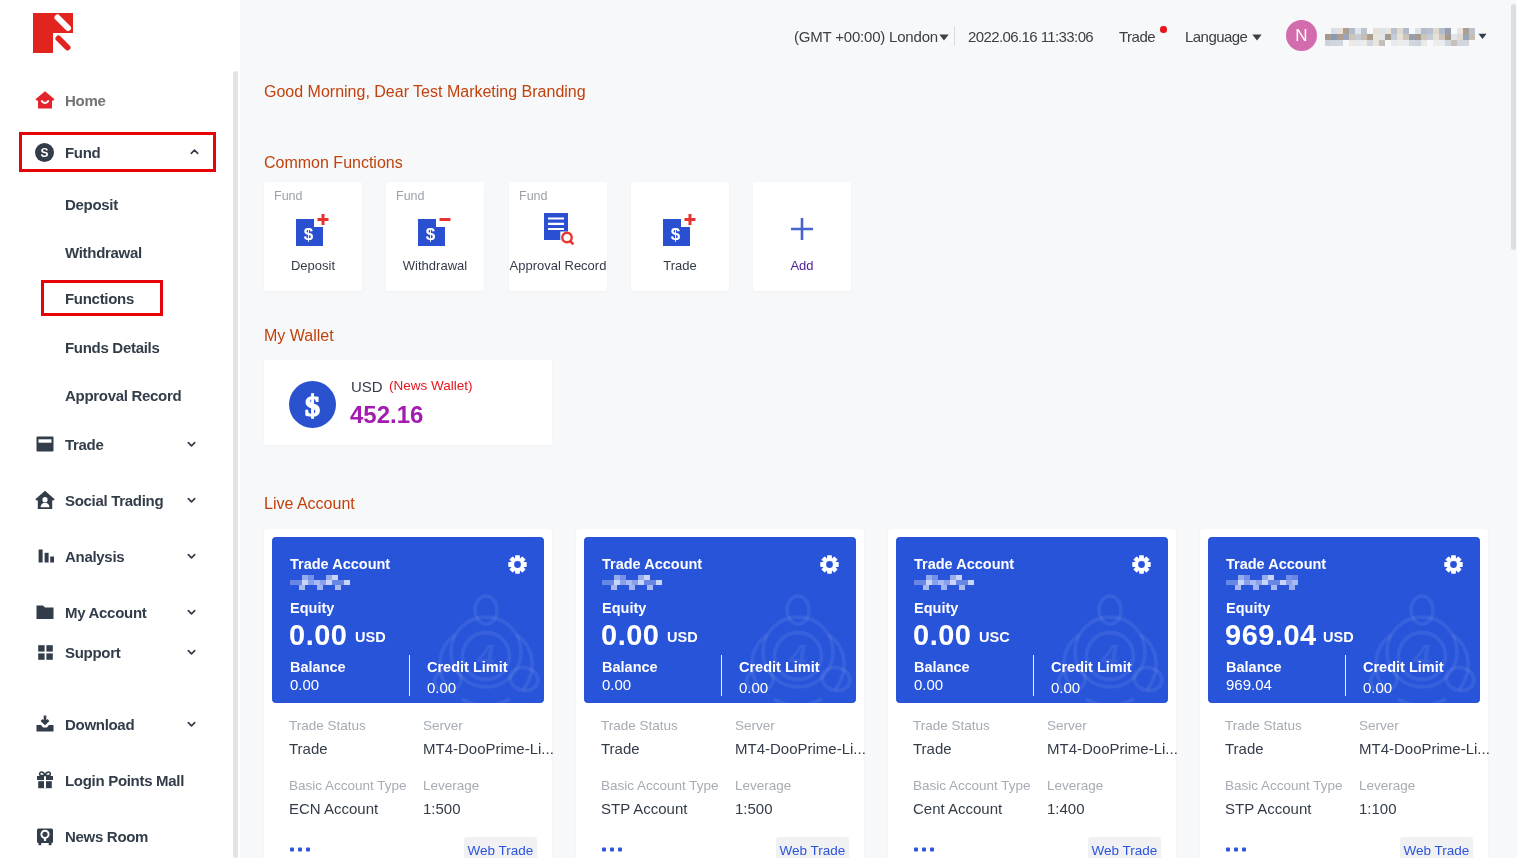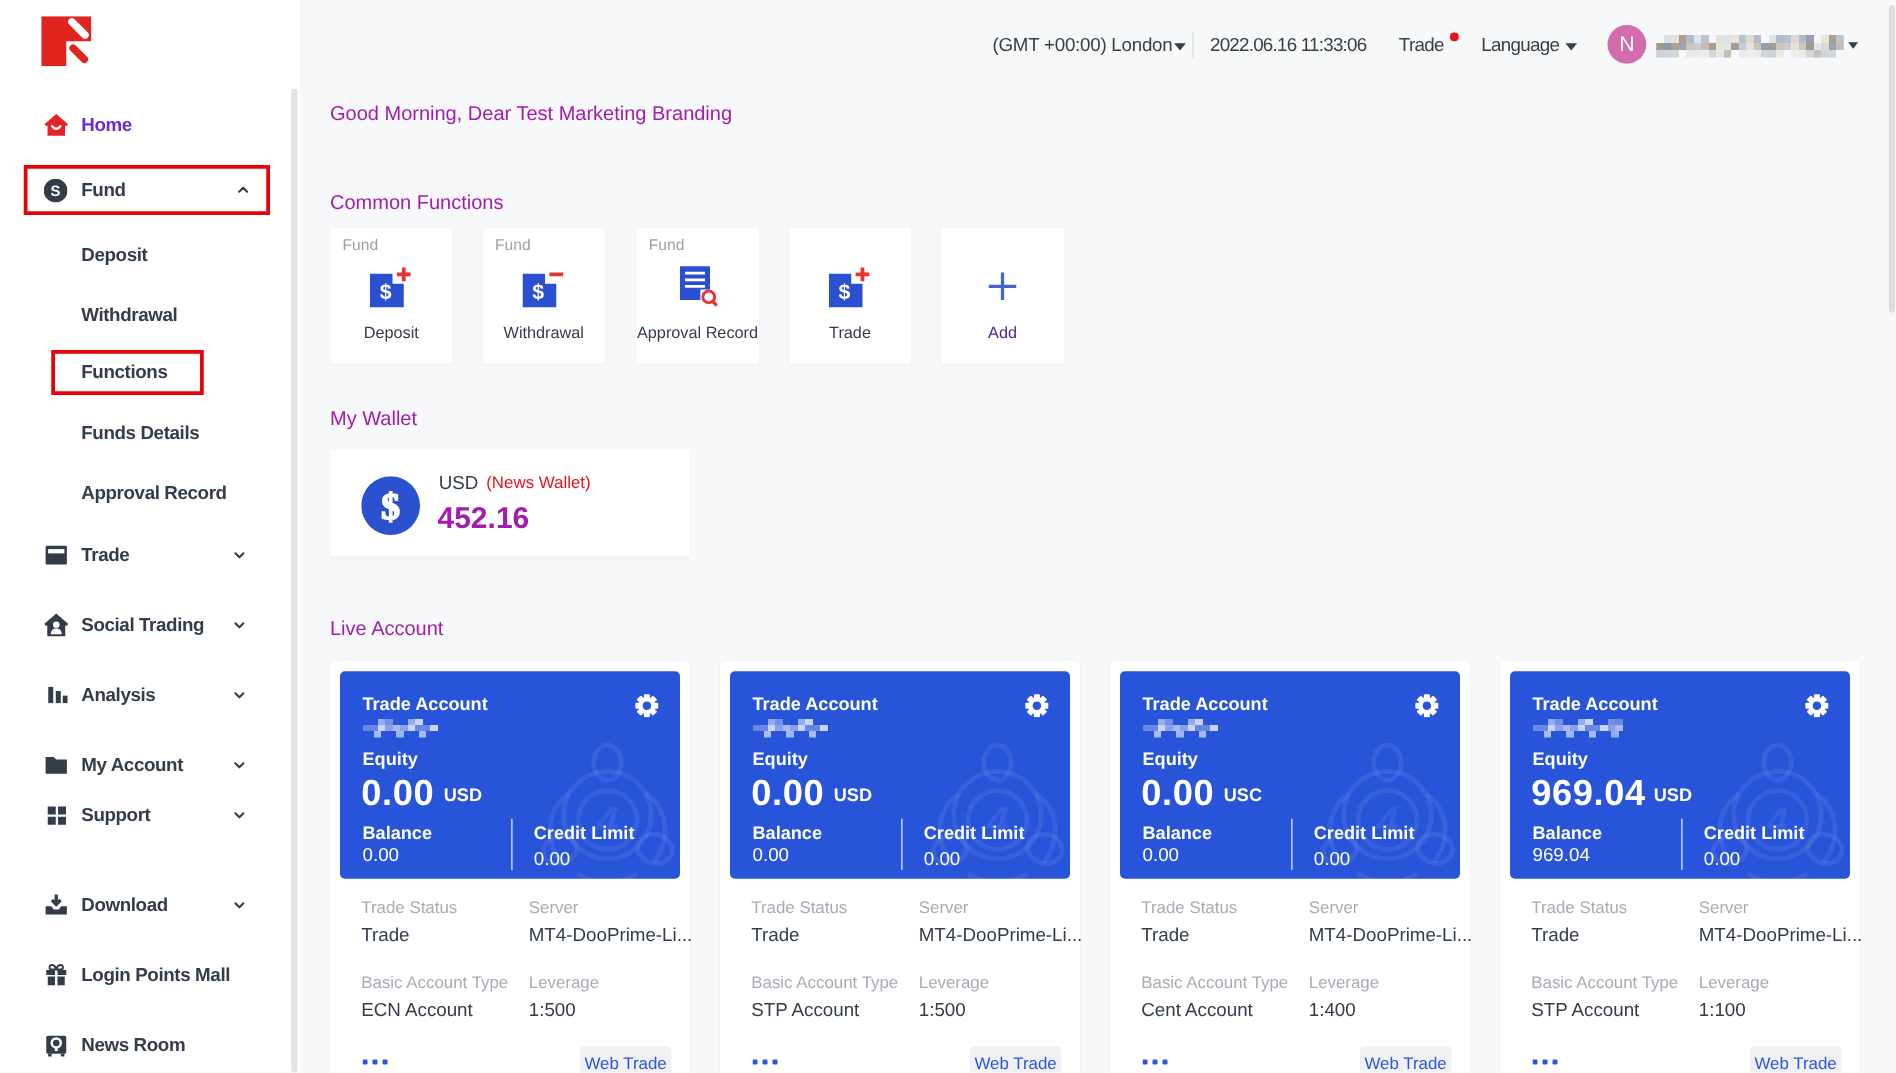--- a/index.html
+++ b/index.html
@@ -20,21 +20,21 @@
 .nav-item { position:absolute; left:0; width:232px; height:40px; }
 .nav-icon { position:absolute; left:35px; top:50%; transform:translateY(-50%); width:20px; height:20px; }
 .nav-text { position:absolute; left:65px; top:50%; transform:translateY(-50%); font-size:15px; font-weight:bold; color:#333d49; white-space:nowrap; letter-spacing:-0.3px; }
 .nav-caret { position:absolute; left:186px; top:50%; transform:translateY(-50%); width:11px; height:11px; }
 .sub-text { position:absolute; left:65px; top:50%; transform:translateY(-50%); font-size:15px; font-weight:bold; color:#333d49; letter-spacing:-0.3px; }
 
 
 .tb { position:absolute; font-size:15px; color:#3c4043; white-space:nowrap; }
 
 
-.h2 { position:absolute; font-size:16px; color:#a21caf; }
+.h2 { position:absolute; font-size:16px; color:#c2410c; }
 
 .fcard { position:absolute; top:182px; width:98px; height:109px; background:#fff; border-radius:2px; box-shadow:0 1px 3px rgba(0,0,0,0.04); }
 .fcard .cat { position:absolute; left:10px; top:7px; font-size:12.5px; color:#9ba1a9; }
 .fcard .lbl { position:absolute; left:50%; transform:translateX(-50%); top:76px; text-align:center; font-size:13px; color:#333d49; white-space:nowrap; }
 .fcard svg.fi { position:absolute; left:50%; top:47px; transform:translate(-50%,-50%); }
 
 #wallet { position:absolute; left:264px; top:360px; width:288px; height:85px; background:#fff; border-radius:2px; box-shadow:0 1px 3px rgba(0,0,0,0.04); }
 
 
 .acard { position:absolute; top:529px; width:288px; height:340px; background:#fff; border-radius:4px; box-shadow:0 1px 3px rgba(0,0,0,0.05); }
@@ -68,21 +68,21 @@
     <path d="M0 0 H40 V20 H20 V40 H0 Z" fill="#e2241e"></path>
     <line x1="24.5" y1="4.5" x2="35" y2="15" stroke="#fff" stroke-width="6" stroke-linecap="round"></line>
     <line x1="25.5" y1="25.5" x2="34.5" y2="34.5" stroke="#e2241e" stroke-width="6" stroke-linecap="round"></line>
   </svg>
 
   <div class="nav-item" style="top:80px;">
     <svg class="nav-icon" viewBox="0 0 20 20">
         <path d="M10 1.2 L19.5 9.3 L17.8 10.9 L17 10.2 V18.5 H3 V10.2 L2.2 10.9 L0.5 9.3 Z" fill="#e3242b"></path>
         <path d="M6.8 11 A3.6 3.6 0 0 0 13.2 11" fill="none" stroke="#fff" stroke-width="1.9" stroke-linecap="round"></path>
       </svg>
-    <span class="nav-text" style="color:#6d28d9;text-align:right;">Home</span>
+    <span class="nav-text" style="color:#737373;text-align:right;">Home</span>
   </div>
 
   <div class="nav-item" style="top:132px; left:19px; width:197px; height:40px; border:3px solid #e6040b;">
     <svg class="abs" style="left:13px; top:8px;" width="19" height="19" viewBox="0 0 19 19">
         <circle cx="9.5" cy="9.5" r="9.5" fill="#333d49"></circle>
         <text x="9.5" y="14" font-size="12" font-weight="bold" fill="#fff" text-anchor="middle" font-family="Liberation Sans">S</text>
       </svg>
     <span class="nav-text" style="left:43px;">Fund</span>
     <svg class="nav-caret" style="left:167px;" viewBox="0 0 12 12">
         <path d="M2.5 7.5 L6 4 L9.5 7.5" fill="none" stroke="#333d49" stroke-width="1.8" stroke-linecap="round" stroke-linejoin="round"></path>

